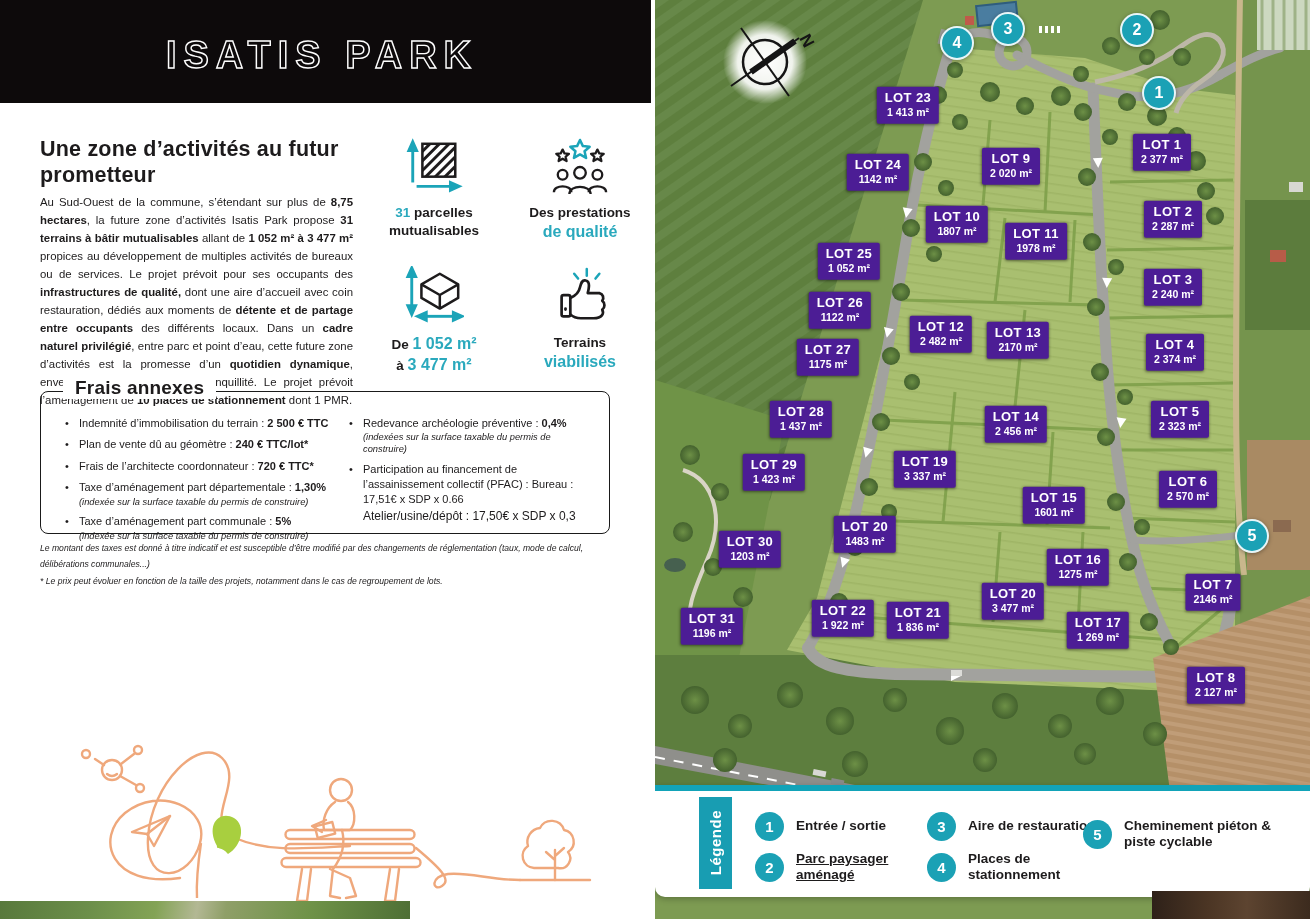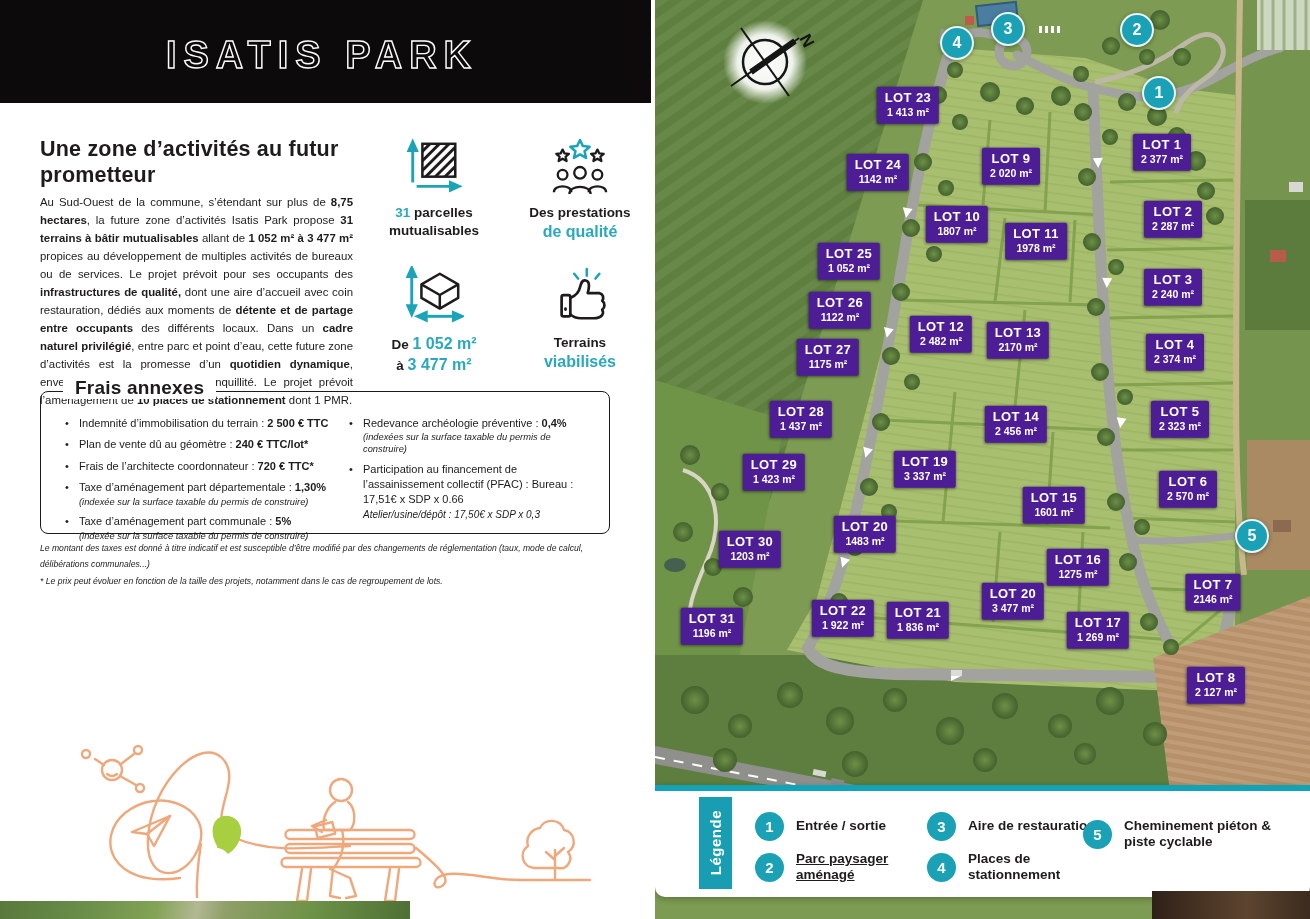--- a/index.html
+++ b/index.html
@@ -28,21 +28,21 @@
   #fees-box{position:absolute;left:40px;top:391px;width:568px;height:141px;
       border:1.5px solid #1a1a1a;border-radius:8px;}
   #fees-title{position:absolute;left:22px;top:-15px;background:#fff;padding:0 12px;
       font-size:19px;font-weight:bold;letter-spacing:.2px;}
   .fee-col{position:absolute;top:24px;list-style:none;margin:0;padding:0;}
   #fees-left{left:24px;width:278px;}
   #fees-right{left:308px;width:248px;}
   .fee-item{position:relative;padding-left:14px;margin-bottom:6px;font-size:11px;line-height:1.4;}
   .fee-item:before{content:"•";position:absolute;left:0;top:0;font-size:11px;}
   .fee-sub{font-style:italic;font-size:9.3px;line-height:1.25;margin-top:1px;}
-  .fee-extra{font-size:10px;line-height:1.4;font-style:italic;}
+  .fee-extra{font-size:12px;line-height:1.4;}
   #fees-notes{position:absolute;left:40px;top:540px;width:580px;
       font-size:8.6px;font-style:italic;line-height:1.9;}
 
   #doodle{position:absolute;left:50px;top:728px;}
   #bottom-photo-left{position:absolute;left:0;top:901px;width:410px;height:18px;
       background:linear-gradient(100deg,#58793c 0%,#6c8f4a 22%,#83a355 38%,#b3b894 48%,#8f9f68 55%,#6f9348 75%,#4e6f35 100%);}
 
   
   #map{position:absolute;left:655px;top:0;width:655px;height:919px;overflow:hidden;background:#7d9b52;}
   #map-scene{position:absolute;left:0;top:0;z-index:0;}

